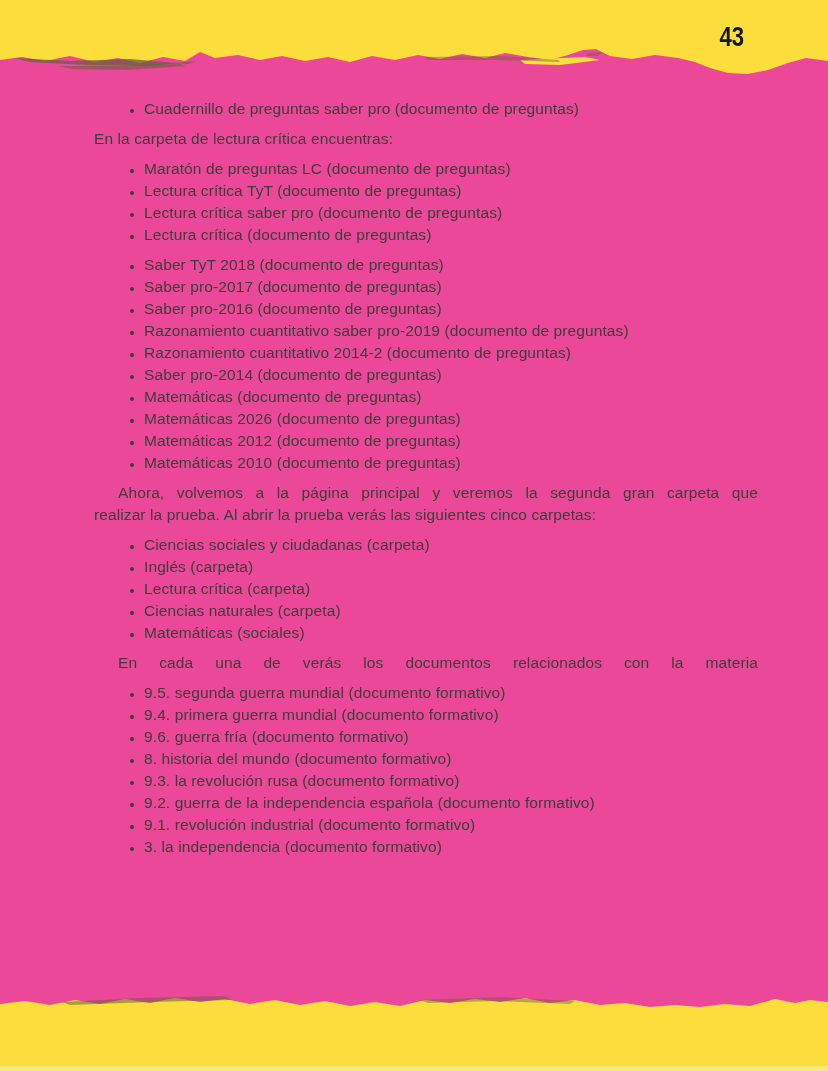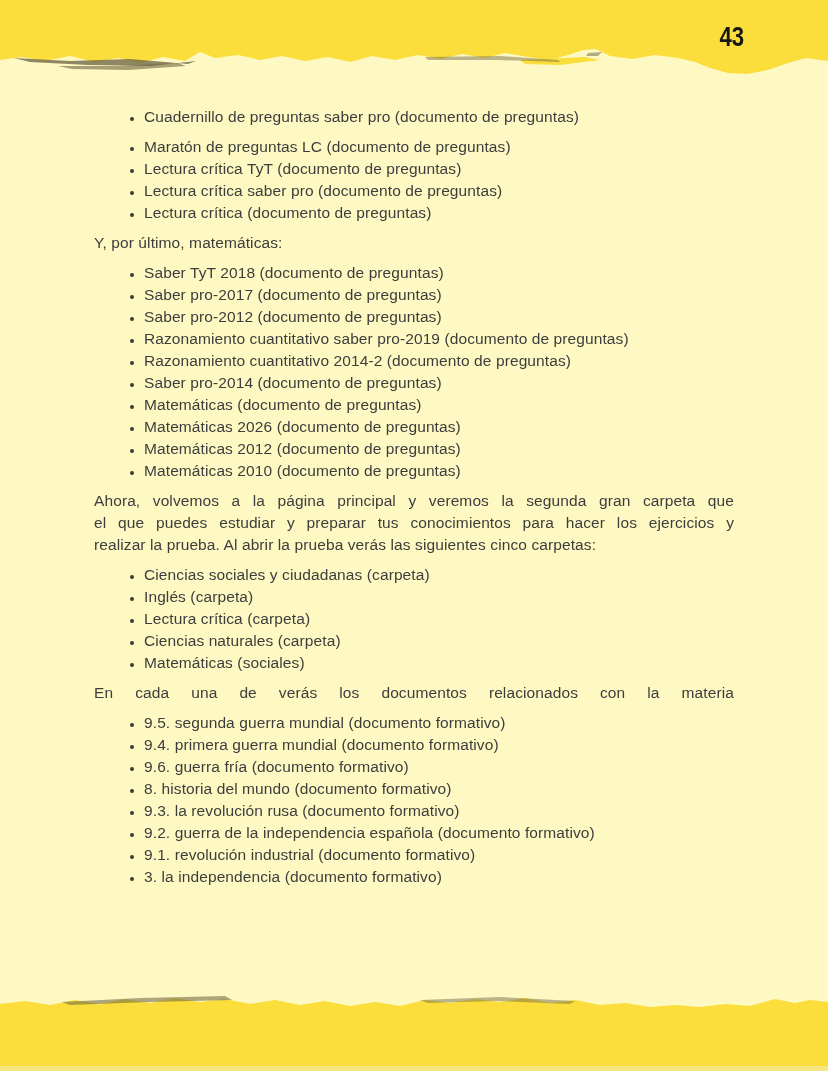--- a/index.html
+++ b/index.html
@@ -5,47 +5,47 @@
   :root{
     --yellow:#fbde3c;
     --brush-dark:#6a6040;
     --text:#3d3d3d;
     --pagenum:#161616;
   }
   html,body{margin:0;padding:0;background:#ffffff;}
   .page{
     position:relative;
     width:828px;height:1071px;
-    background:#fef9c3;
+    background:#ec4899;
     overflow:hidden;
     font-family:"Liberation Sans","DejaVu Sans",sans-serif;
   }
   .band{position:absolute;left:0;width:828px;pointer-events:none;}
   .band-top{top:0;height:80px;}
   .band-bottom{top:990px;height:81px;}
   .band svg{display:block;width:828px;height:100%;}
   .page-number{
     position:absolute;top:22px;right:84px;
     font-size:27px;font-weight:800;color:var(--pagenum);
     transform:scaleX(.82);transform-origin:right top;
     letter-spacing:0px;
   }
   .content{
-    position:absolute;left:94px;top:106px;width:640px;
+    position:absolute;left:94px;top:98px;width:640px;
     color:var(--text);
     font-size:15.5px;line-height:22px;
     letter-spacing:.1px;
   }
   .content p,.content ul{margin:8px 0;}
   .content > :first-child{margin-top:0;}
   ul.blist{padding-left:50px;list-style:disc outside;}
   ul.blist li{padding-left:0px;}
   ul.blist li::marker{font-size:12px;}
   .pline{width:100%;}
-  .pline.just{text-align:justify;text-align-last:justify;}
+  .pline.just{text-align:justify;text-align-last:justify;margin-left:24px;}
 </style>
 </head>
 <body>
 
 <div class="page">
 
   <div class="band band-top">
     <svg viewBox="0 0 828 80" preserveAspectRatio="none">
       <path fill="var(--yellow)" d="M0,0 H828 V61 L806,58 L788,63 L768,70 L748,74 L728,73 L710,68 L695,62 L678,58 L655,55 L632,59 L610,56 L596,49 L583,50 L568,55 L550,60 L528,57 L505,53 L485,58 L462,54 L440,59 L418,55 L395,60 L372,56 L350,62 L328,57 L305,61 L282,56 L260,60 L238,55 L215,58 L200,52 L185,61 L163,57 L140,63 L118,58 L95,62 L70,56 L45,61 L22,57 L0,60 Z"></path>
       <path fill="var(--yellow)" d="M520,60 L585,57 L600,60 L560,65 L525,64 Z"></path>
@@ -57,46 +57,45 @@
   </div>
 
   <div class="page-number">43</div>
 
   <div class="content">
 
     <ul class="blist">
       <li>Cuadernillo de preguntas saber pro (documento de preguntas)</li>
     </ul>
 
+    <p>En la carpeta de lectura crítica encuentras:</p>
 
     <ul class="blist">
       <li>Maratón de preguntas LC (documento de preguntas)</li>
       <li>Lectura crítica TyT (documento de preguntas)</li>
       <li>Lectura crítica saber pro (documento de preguntas)</li>
       <li>Lectura crítica (documento de preguntas)</li>
     </ul>
 
-    <p>Y, por último, matemáticas:</p>
 
     <ul class="blist">
       <li>Saber TyT 2018 (documento de preguntas)</li>
       <li>Saber pro-2017 (documento de preguntas)</li>
-      <li>Saber pro-2012 (documento de preguntas)</li>
+      <li>Saber pro-2016 (documento de preguntas)</li>
       <li>Razonamiento cuantitativo saber pro-2019 (documento de preguntas)</li>
       <li>Razonamiento cuantitativo 2014-2 (documento de preguntas)</li>
       <li>Saber pro-2014 (documento de preguntas)</li>
       <li>Matemáticas (documento de preguntas)</li>
       <li>Matemáticas 2026 (documento de preguntas)</li>
       <li>Matemáticas 2012 (documento de preguntas)</li>
       <li>Matemáticas 2010 (documento de preguntas)</li>
     </ul>
 
     <p>
       <span class="pline just" style="display:block">Ahora, volvemos a la página principal y veremos la segunda gran carpeta que</span>
-      <span class="pline just" style="display:block">el que puedes estudiar y preparar tus conocimientos para hacer los ejercicios y</span>
       <span class="pline" style="display:block">realizar la prueba. Al abrir la prueba verás las siguientes cinco carpetas:</span>
     </p>
 
     <ul class="blist">
       <li>Ciencias sociales y ciudadanas (carpeta)</li>
       <li>Inglés (carpeta)</li>
       <li>Lectura crítica (carpeta)</li>
       <li>Ciencias naturales (carpeta)</li>
       <li>Matemáticas (sociales)</li>
     </ul>

